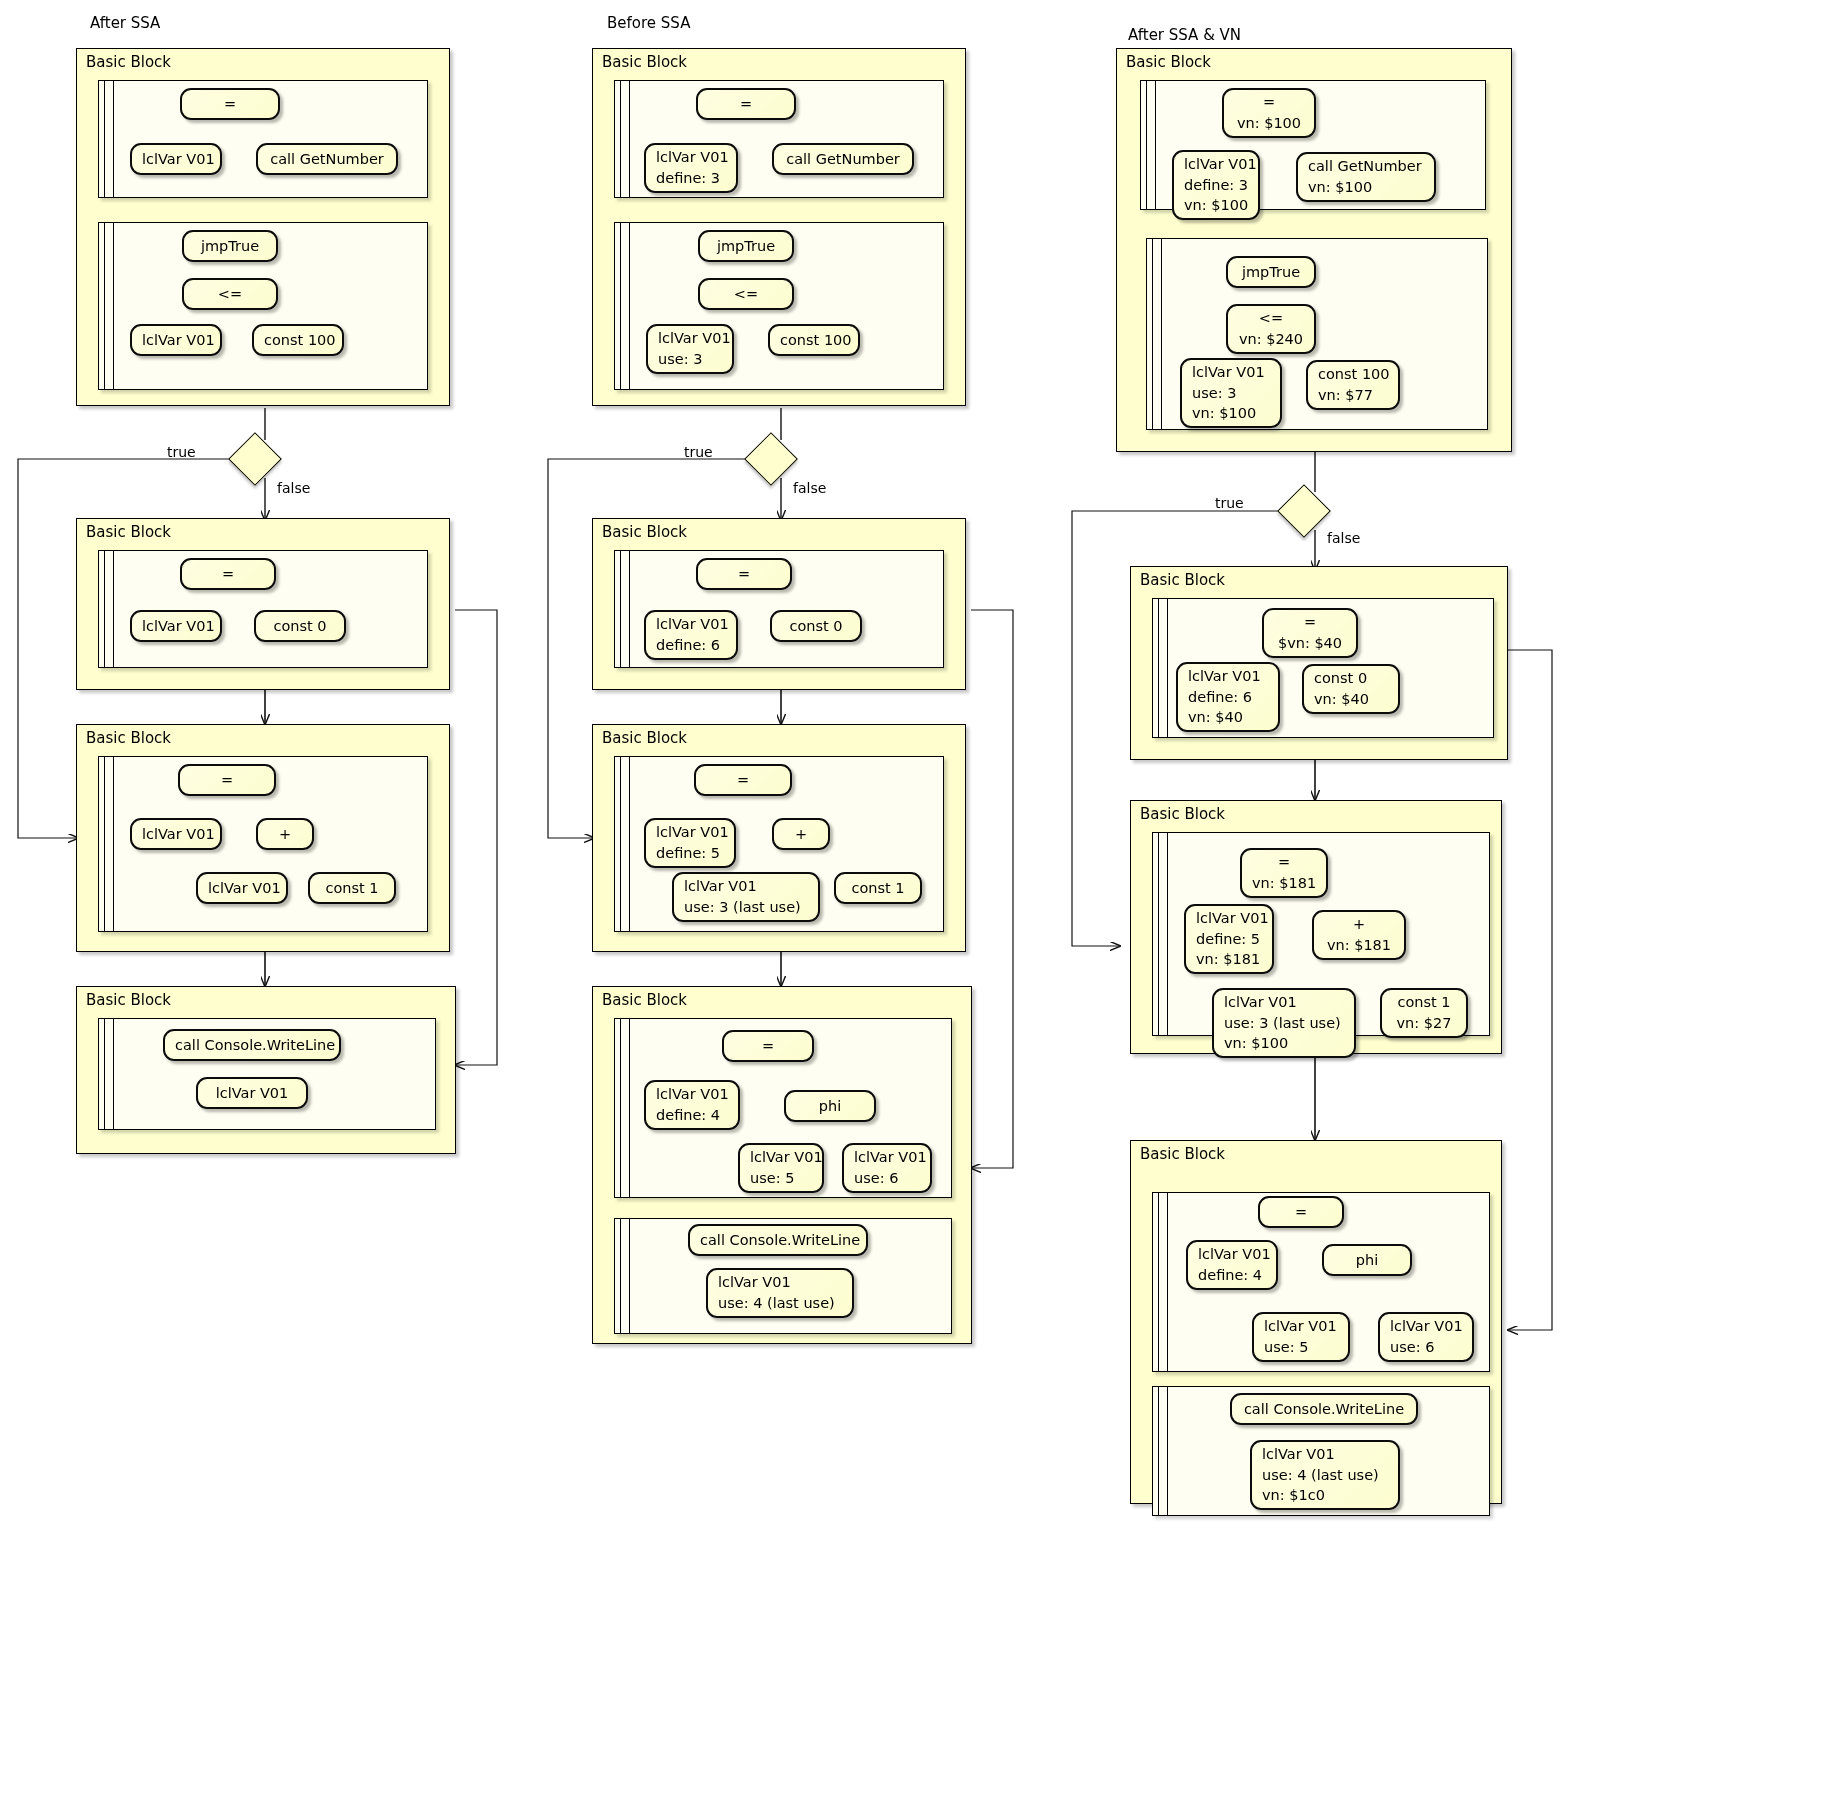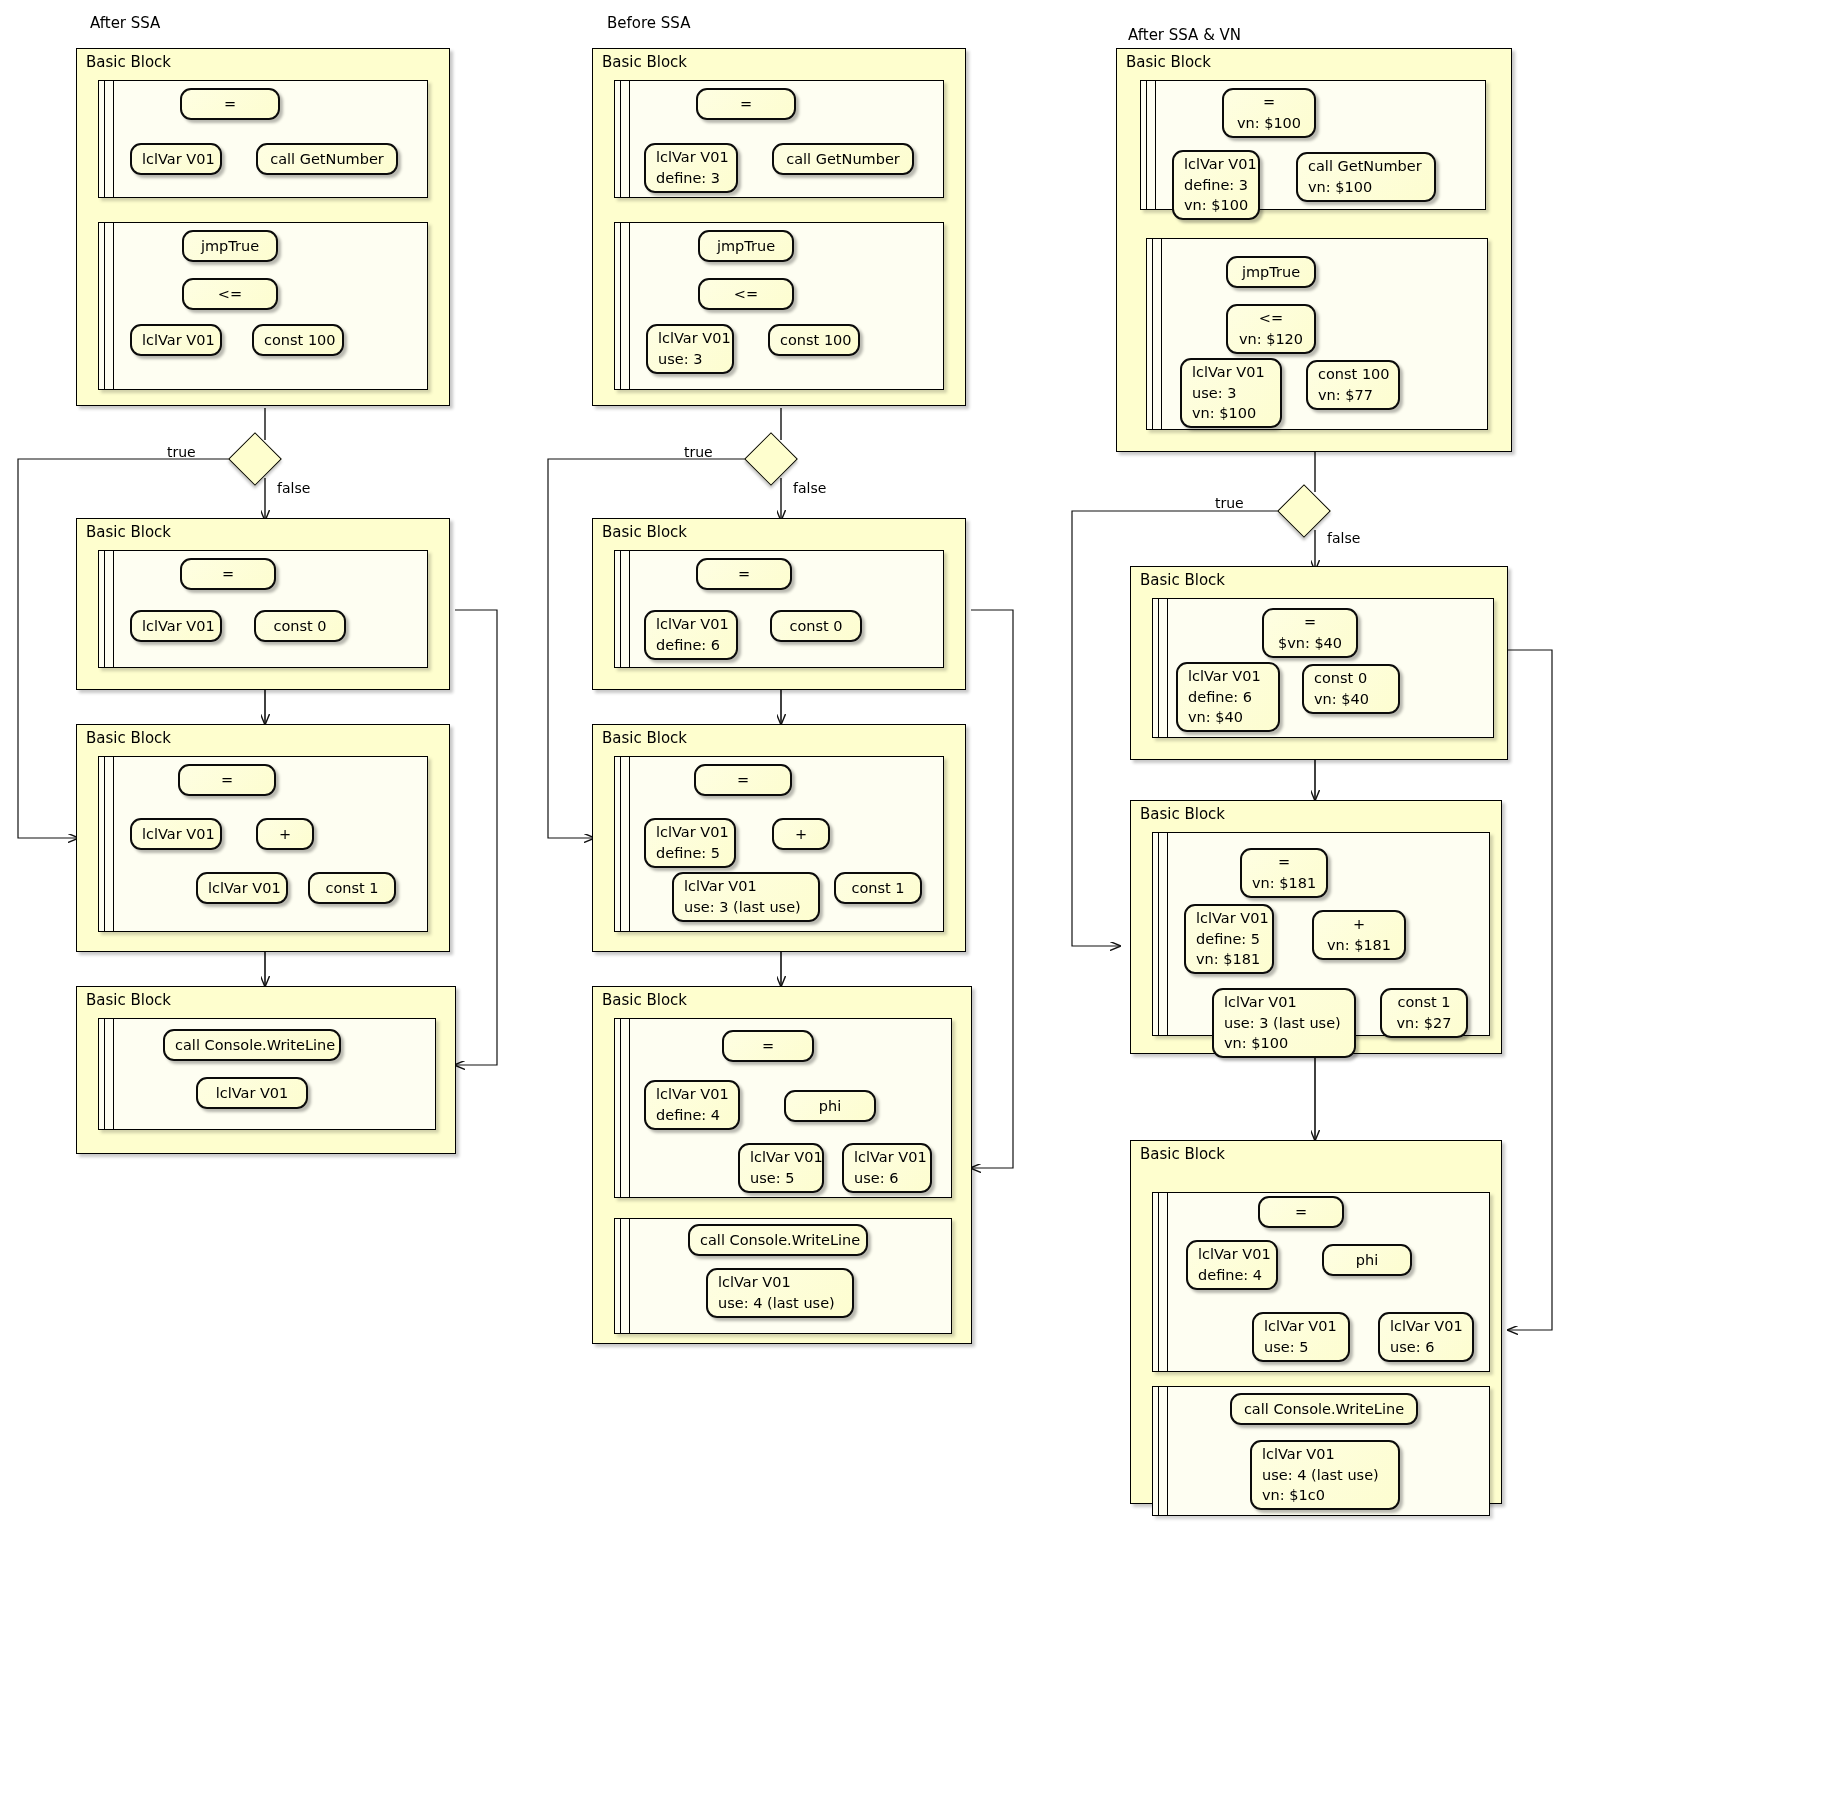--- a/index.html
+++ b/index.html
@@ -371,21 +371,21 @@
         <span class="ln">vn: $100</span>
       </div>
       <div class="part" style="left: 1146px; top: 238px; width: 342px; height: 192px;"></div>
       <div class="part-bar" style="position: absolute; left: 1152px; top: 239px; height: 190px;"></div>
       <div class="part-bar" style="position: absolute; left: 1161px; top: 239px; height: 190px;"></div>
       <div class="node center" style="left: 1226px; top: 256px; width: 90px; height: 32px;">
         <span class="ln">jmpTrue</span>
       </div>
       <div class="node center" style="left: 1226px; top: 304px; width: 90px; height: 50px;">
         <span class="ln">&lt;=</span>
-        <span class="ln">vn: $120</span>
+        <span class="ln">vn: $240</span>
       </div>
       <div class="node left" style="left: 1180px; top: 358px; width: 102px; height: 70px;">
         <span class="ln">lclVar V01</span>
         <span class="ln">use: 3</span>
         <span class="ln">vn: $100</span>
       </div>
       <div class="node left" style="left: 1306px; top: 360px; width: 94px; height: 50px;">
         <span class="ln">const 100</span>
         <span class="ln">vn: $77</span>
       </div>

